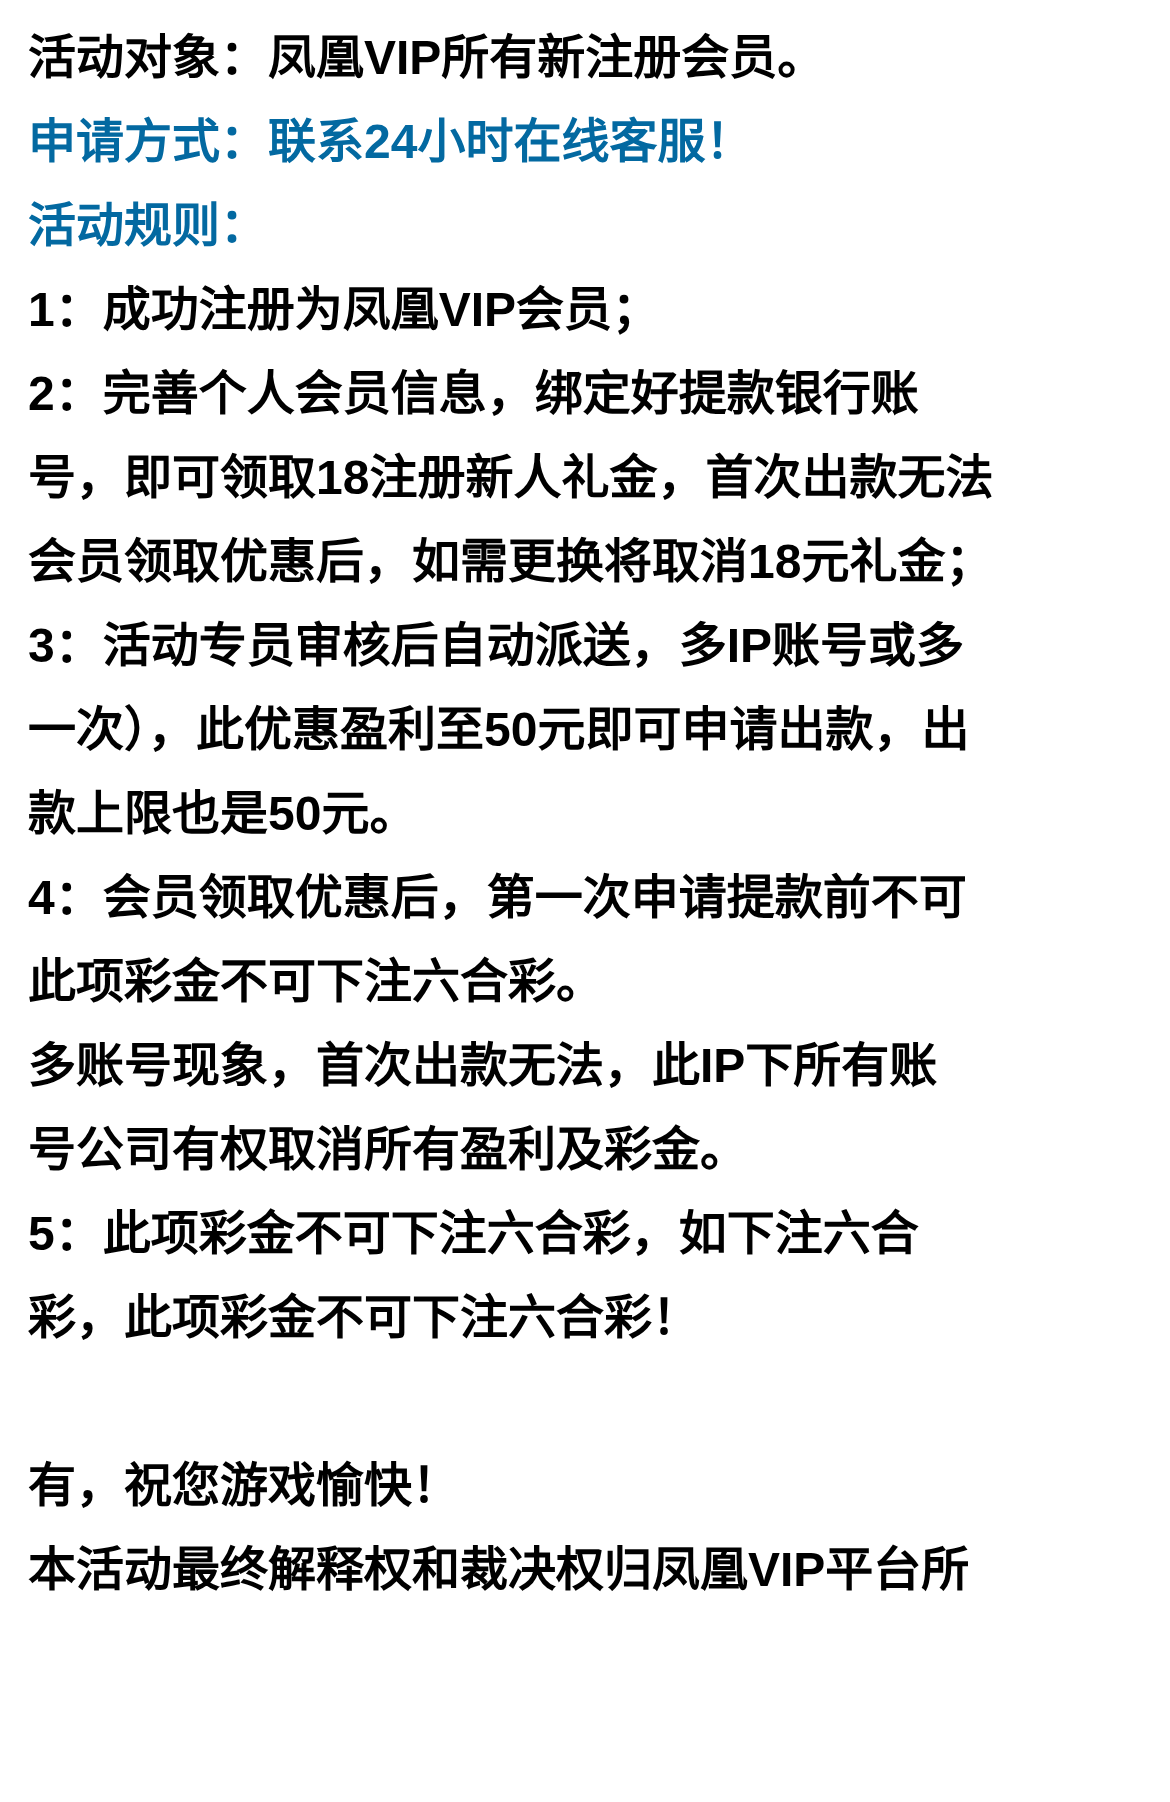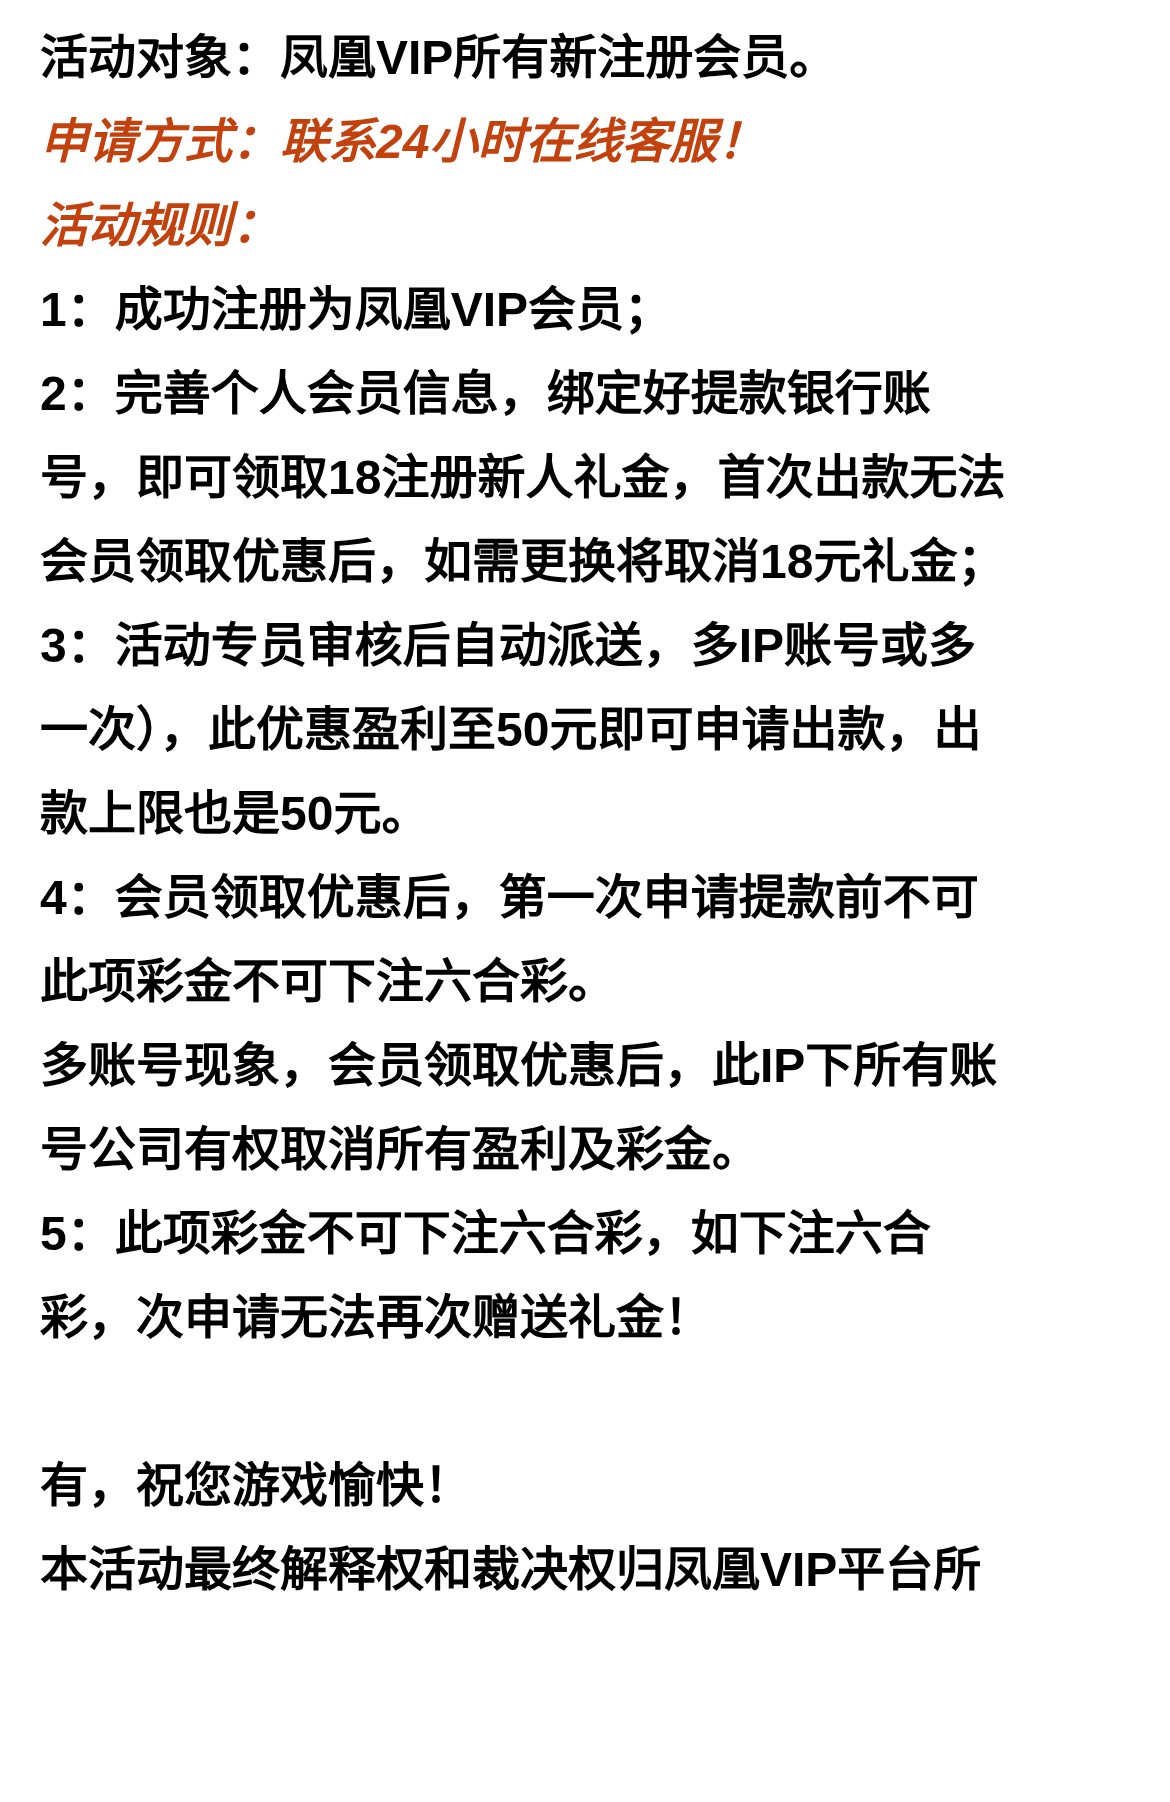--- a/index.html
+++ b/index.html
@@ -9,35 +9,34 @@
   body {
     width: 1170px;
     height: 1802px;
     background: #ffffff;
     overflow: hidden;
   }
   .doc {
     box-sizing: border-box;
     width: 1170px;
     height: 1802px;
-    padding: 16px 20px 0 40px;
+    padding: 16px 20px 0 28px;
     font-family: "Liberation Sans", "DejaVu Sans", sans-serif;
     font-weight: 700;
     font-size: 48px;
     line-height: 84px;
     color: #000000;
     -webkit-font-smoothing: antialiased;
   }
   .line {
     white-space: nowrap;
     height: 84px;
   }
   .line.red {
-    color: #c2410c;
-    font-style: italic;
+    color: #0369a1;
   }
   .gap {
     height: 84px;
   }
 </style>
 </head>
 <body>
 
 <div class="doc">
   <div class="line">活动对象：凤凰VIP所有新注册会员。</div>
@@ -45,20 +44,20 @@
   <div class="line red">活动规则：</div>
   <div class="line">1：成功注册为凤凰VIP会员；</div>
   <div class="line">2：完善个人会员信息，绑定好提款银行账</div>
   <div class="line">号，即可领取18注册新人礼金，首次出款无法</div>
   <div class="line">会员领取优惠后，如需更换将取消18元礼金；</div>
   <div class="line">3：活动专员审核后自动派送，多IP账号或多</div>
   <div class="line">一次），此优惠盈利至50元即可申请出款，出</div>
   <div class="line">款上限也是50元。</div>
   <div class="line">4：会员领取优惠后，第一次申请提款前不可</div>
   <div class="line">此项彩金不可下注六合彩。</div>
-  <div class="line">多账号现象，会员领取优惠后，此IP下所有账</div>
+  <div class="line">多账号现象，首次出款无法，此IP下所有账</div>
   <div class="line">号公司有权取消所有盈利及彩金。</div>
   <div class="line">5：此项彩金不可下注六合彩，如下注六合</div>
-  <div class="line">彩，次申请无法再次赠送礼金！</div>
+  <div class="line">彩，此项彩金不可下注六合彩！</div>
   <div class="gap"></div>
   <div class="line">有，祝您游戏愉快！</div>
   <div class="line">本活动最终解释权和裁决权归凤凰VIP平台所</div>
 </div>
 
 </body></html>

